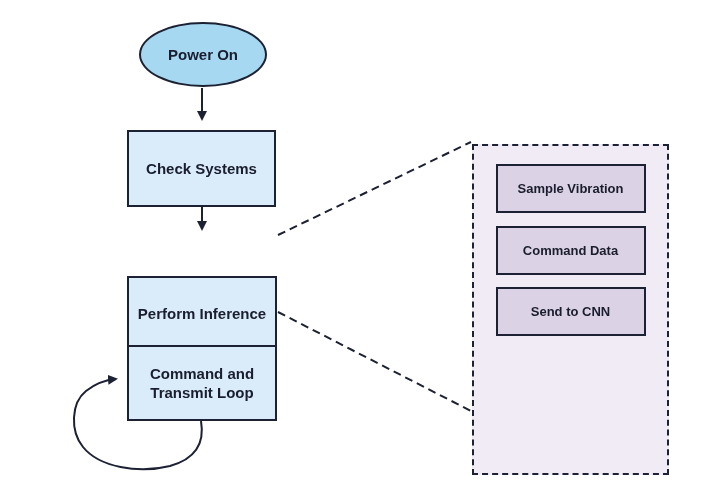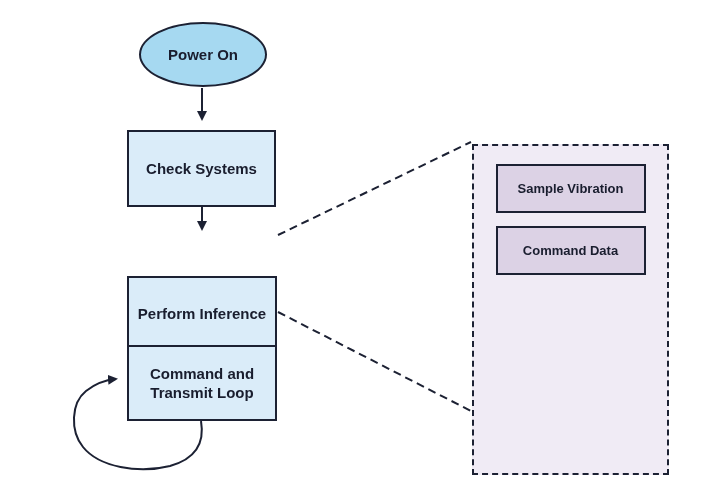--- a/index.html
+++ b/index.html
@@ -125,15 +125,18 @@
     <span>Command and Transmit Loop</span>
   </div>
 
   <div class="panel">
     <div class="panel-item">
       <span>Sample Vibration</span>
     </div>
     <div class="panel-item">
       <span>Command Data</span>
     </div>
+    <div class="panel-item">
+      <span>Send to CNN</span>
+    </div>
   </div>
 
 </div>
 
 </body></html>

